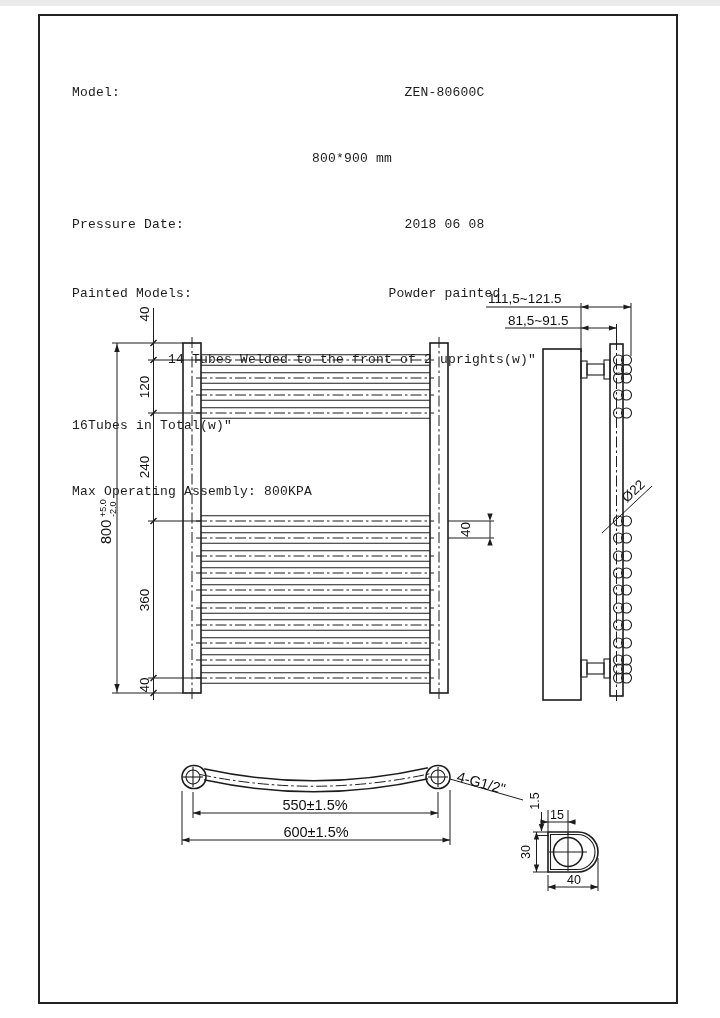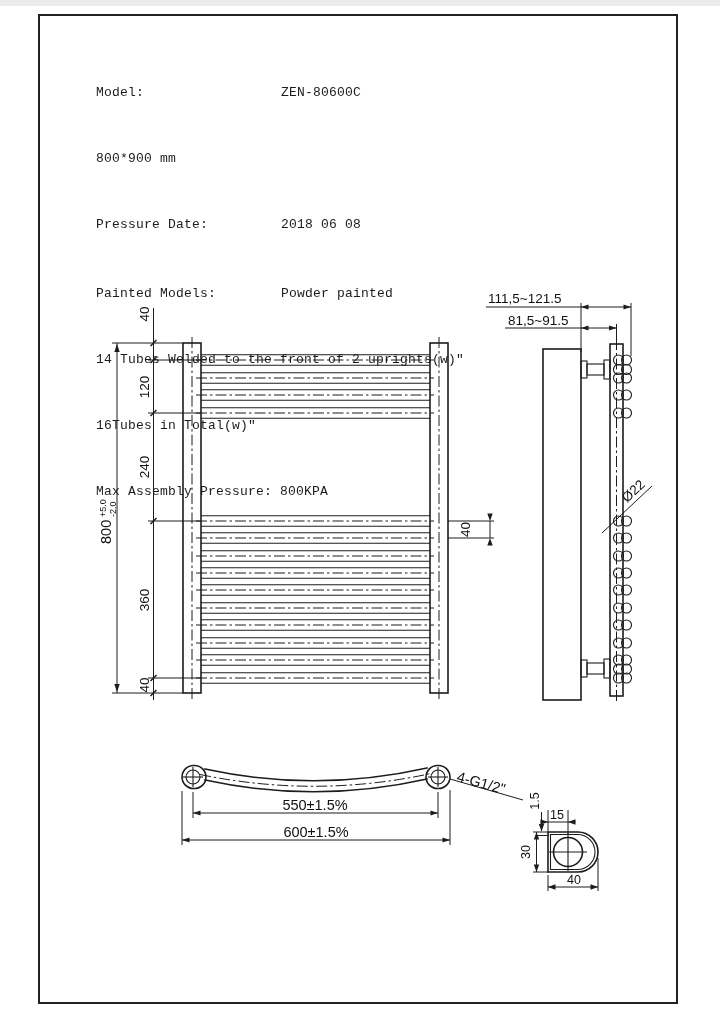--- a/index.html
+++ b/index.html
@@ -5,23 +5,23 @@
   html,body{margin:0;padding:0;background:#ffffff;}
   #page{position:relative;width:720px;height:1018px;background:#ffffff;overflow:hidden;
         font-family:"Liberation Sans",sans-serif;color:#1a1a1a;}
   #scan-edge{position:absolute;left:0;top:0;width:720px;height:6px;background:#ebebeb;}
   #sheet-frame{position:absolute;left:38px;top:14px;width:640px;height:990px;
                border:2px solid #222;box-sizing:border-box;background:#ffffff;}
   
   #spec{position:absolute;left:72px;top:38px;width:560px;
         font-family:"Liberation Mono",monospace;font-size:13px;line-height:22px;
         letter-spacing:.2px;color:#1c1c1c;white-space:pre;}
-  .hrow{display:flex;margin-left:24px;}
+  .hrow{display:flex;}
   .hlabel{width:185px;flex:0 0 185px;}
-  .hvalue{flex:1;}
+  .hvalue{flex:1;text-align:center;}
   .mt3{margin-top:3px;}
   
   svg{position:absolute;left:0;top:0;}
   .obj{stroke:#1c1c1c;stroke-width:1.6;fill:none;stroke-linecap:square;}
   .thin{stroke:#1c1c1c;stroke-width:1.1;fill:none;}
   .dim{stroke:#1c1c1c;stroke-width:1;fill:none;}
   .cl{stroke:#1c1c1c;stroke-width:1;fill:none;stroke-dasharray:11 3 2.5 3;}
   .arr{fill:#1c1c1c;stroke:none;}
   .tick{stroke:#1c1c1c;stroke-width:1.4;}
   svg text{font-family:"Liberation Sans",sans-serif;fill:#111;}
@@ -53,21 +53,21 @@
       <span class="hlabel">Painted Models:</span>
       <span class="hvalue">Powder painted</span>
     </div>
     <div class="hrow">
       <span class="hvalue">14 Tubes Welded to the front of 2 uprights(w)"</span>
     </div>
     <div class="hrow">
       <span>16Tubes in Total(w)"</span>
     </div>
     <div class="hrow">
-      <span>Max Assembly Pressure: 800KPA</span>
+      <span>Max Operating Assembly: 800KPA</span>
     </div>
   </div>
 
   <svg width="720" height="1018" viewBox="0 0 720 1018">
     <defs>
       <g id="tubeF">
         <line x1="201" y1="-5.2" x2="430" y2="-5.2" class="thin"></line>
         <line x1="201" y1="5.2" x2="430" y2="5.2" class="thin"></line>
         <line x1="196" y1="0" x2="434" y2="0" class="cl"></line>
       </g>

